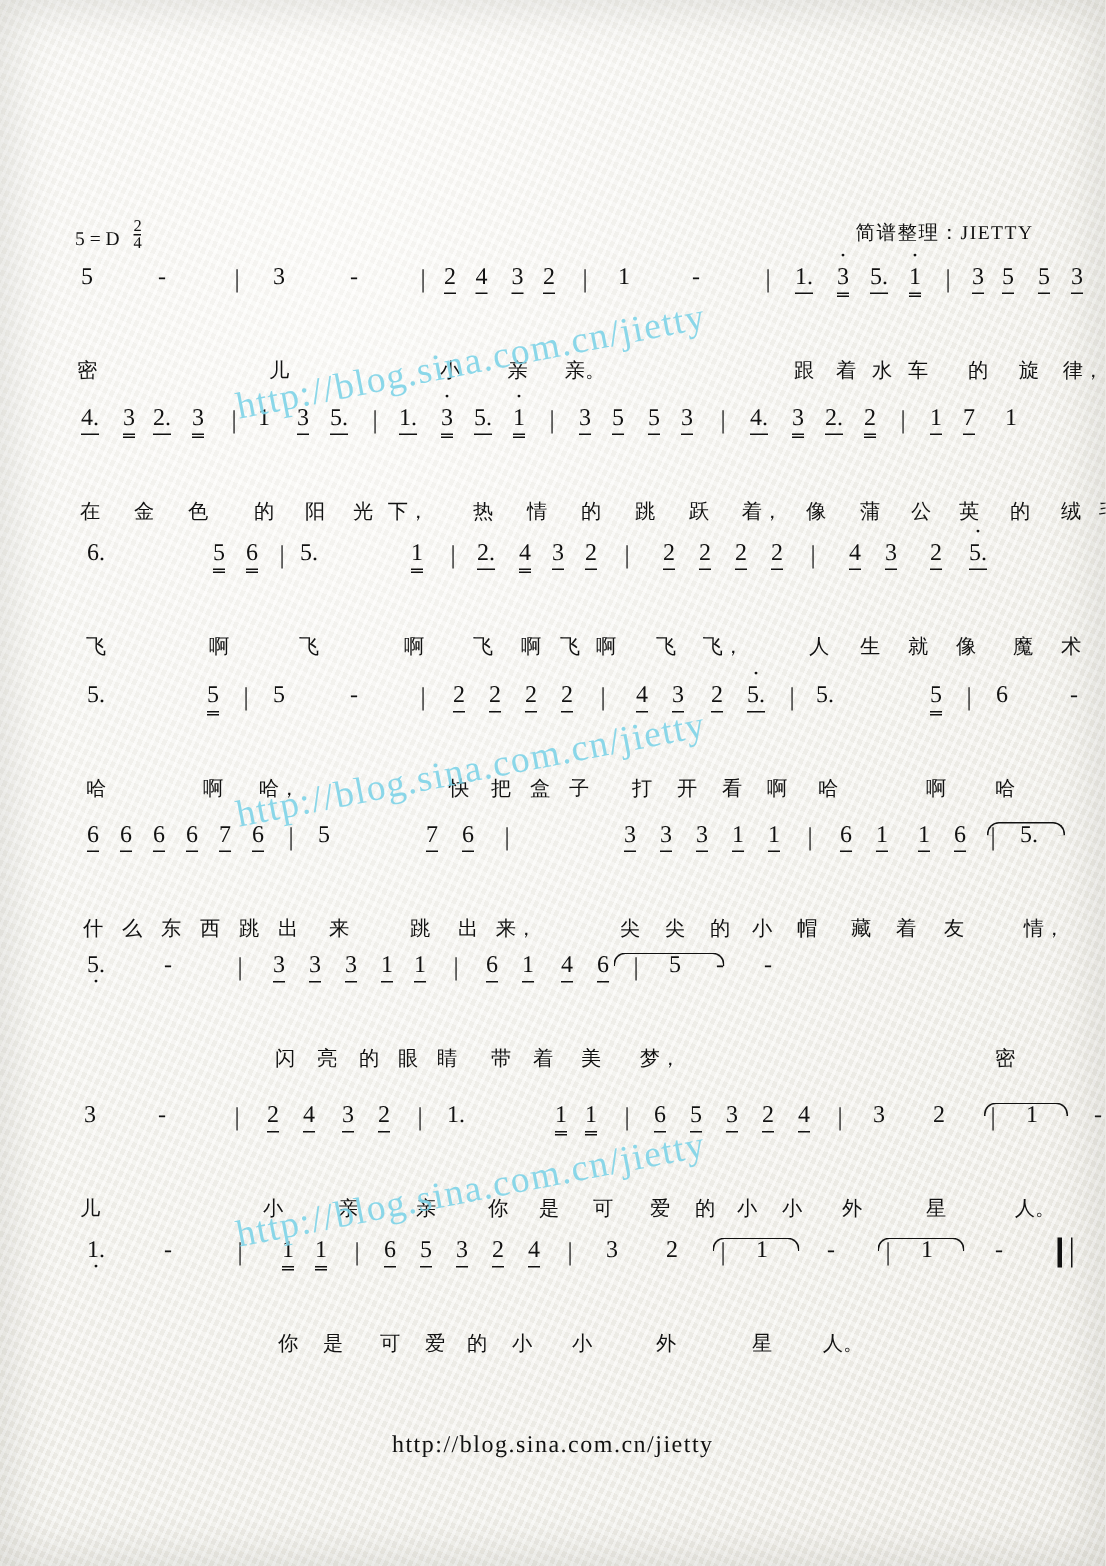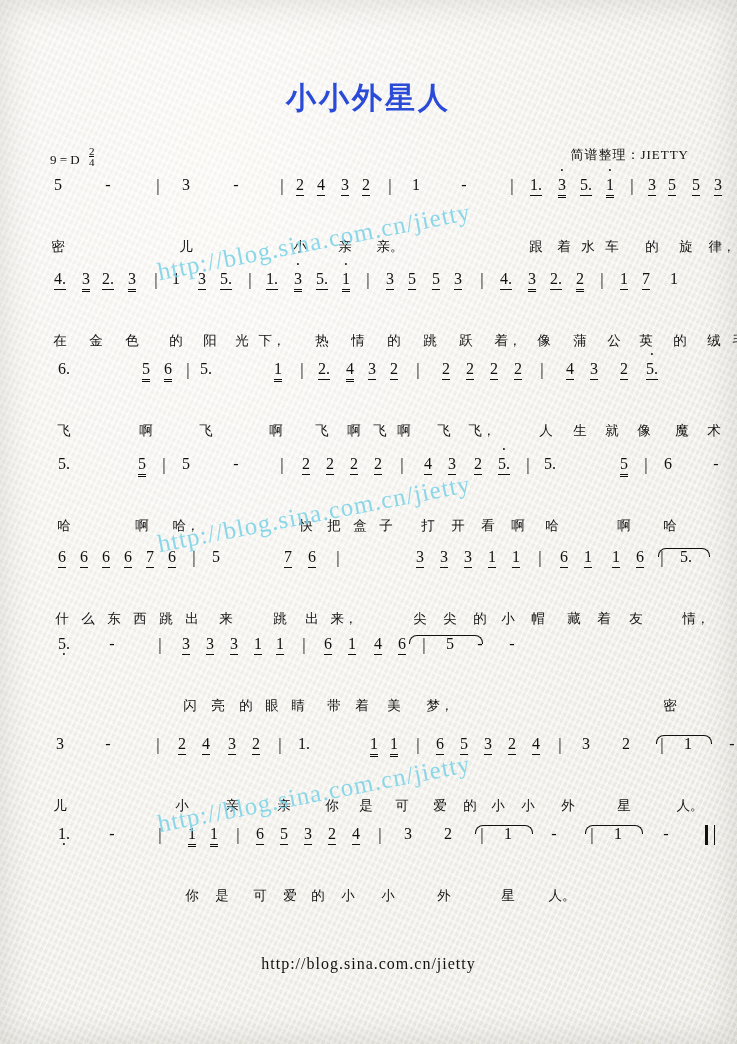--- a/index.html
+++ b/index.html
@@ -191,24 +191,23 @@
     font-family: "Liberation Serif", serif;
   }
 </style>
 </head>
 <body>
 
 <div class="paper"></div>
 
 <div class="sheet">
 
-  <div class="title">小小外星人</div>
 
   <div class="key-sig">
-    <span>9 = D</span>
+    <span>5 = D</span>
     <span class="frac">
       <span class="num">2</span>
       <span class="den">4</span>
     </span>
   </div>
 
   <div class="credit">简谱整理：JIETTY</div>
 
   <div class="system" style="top:176px;">
     <div class="notes">

